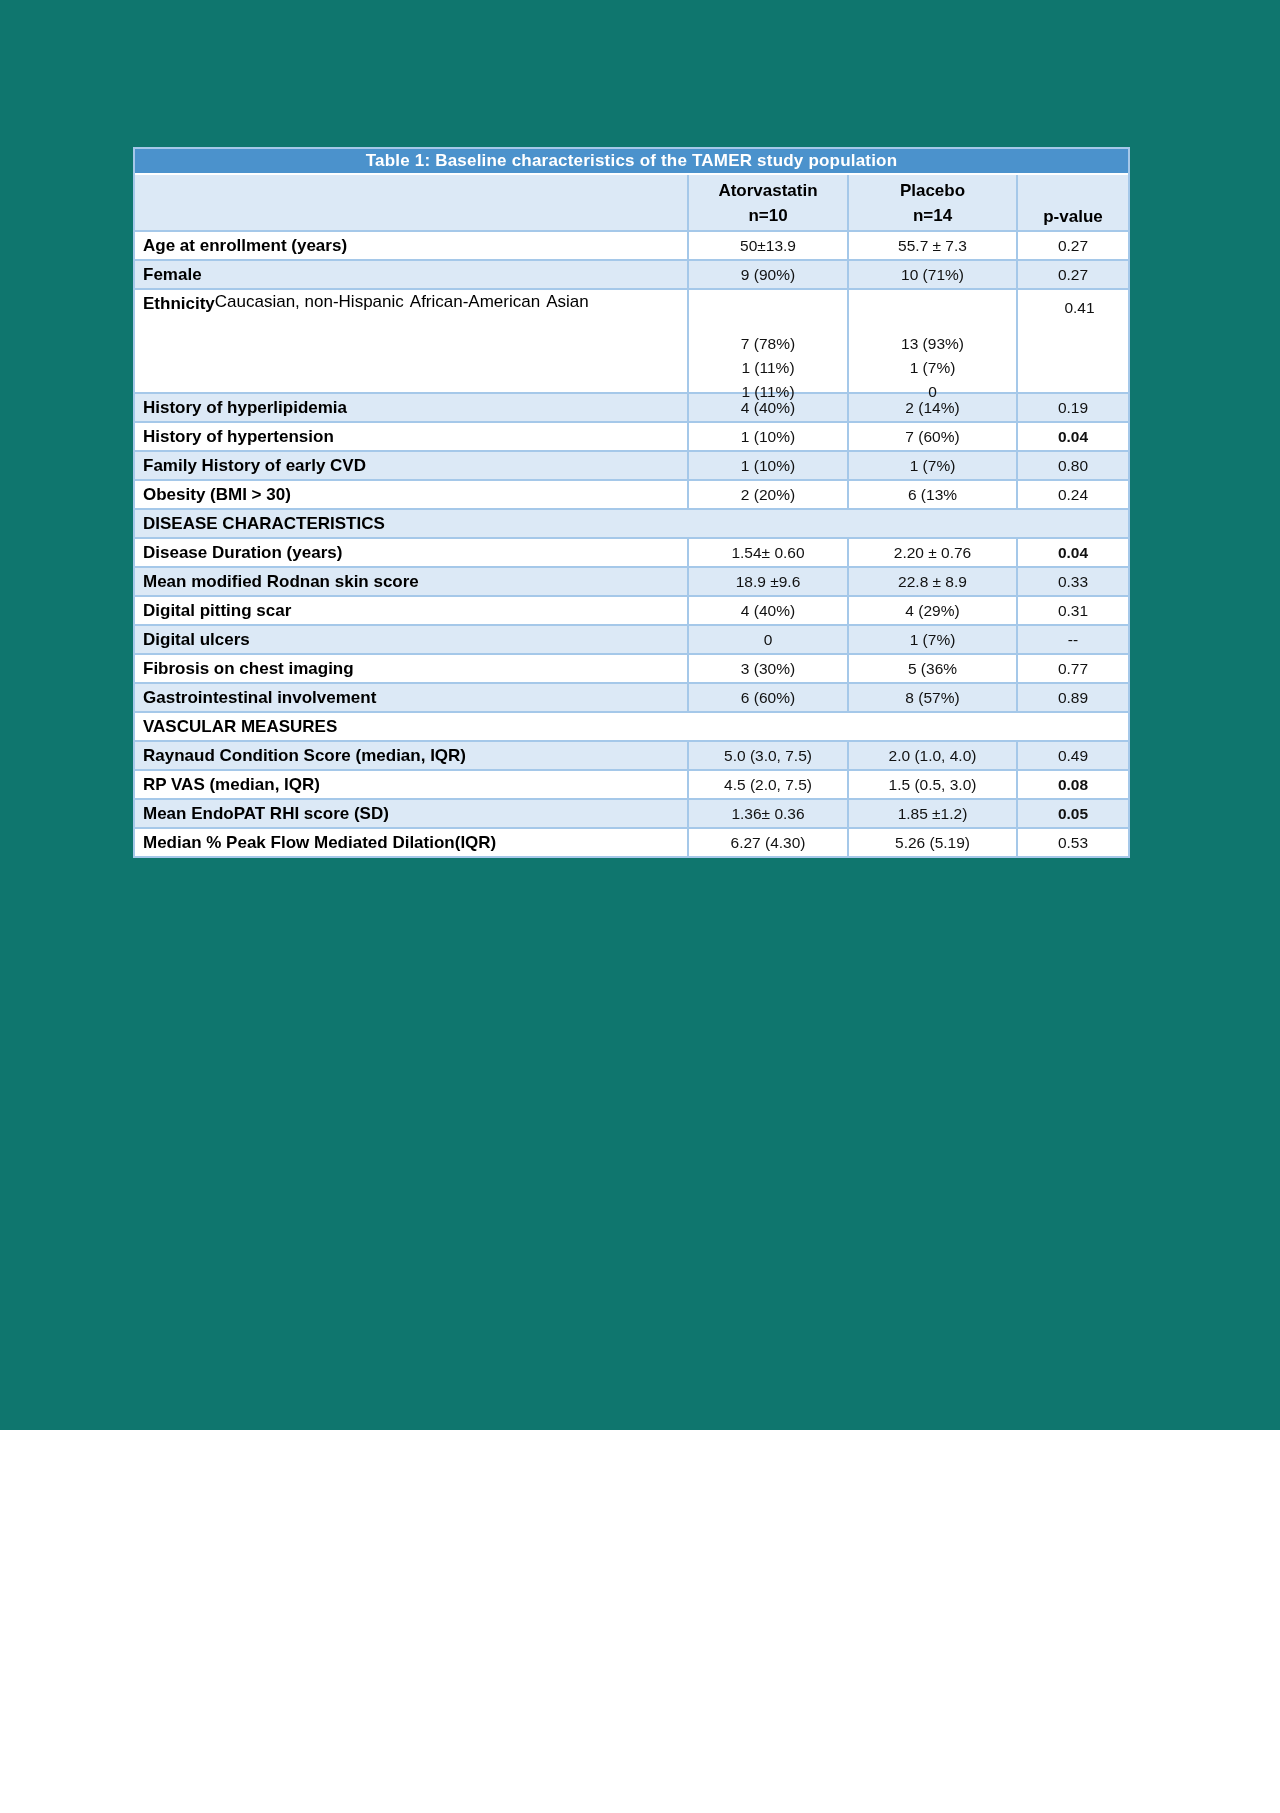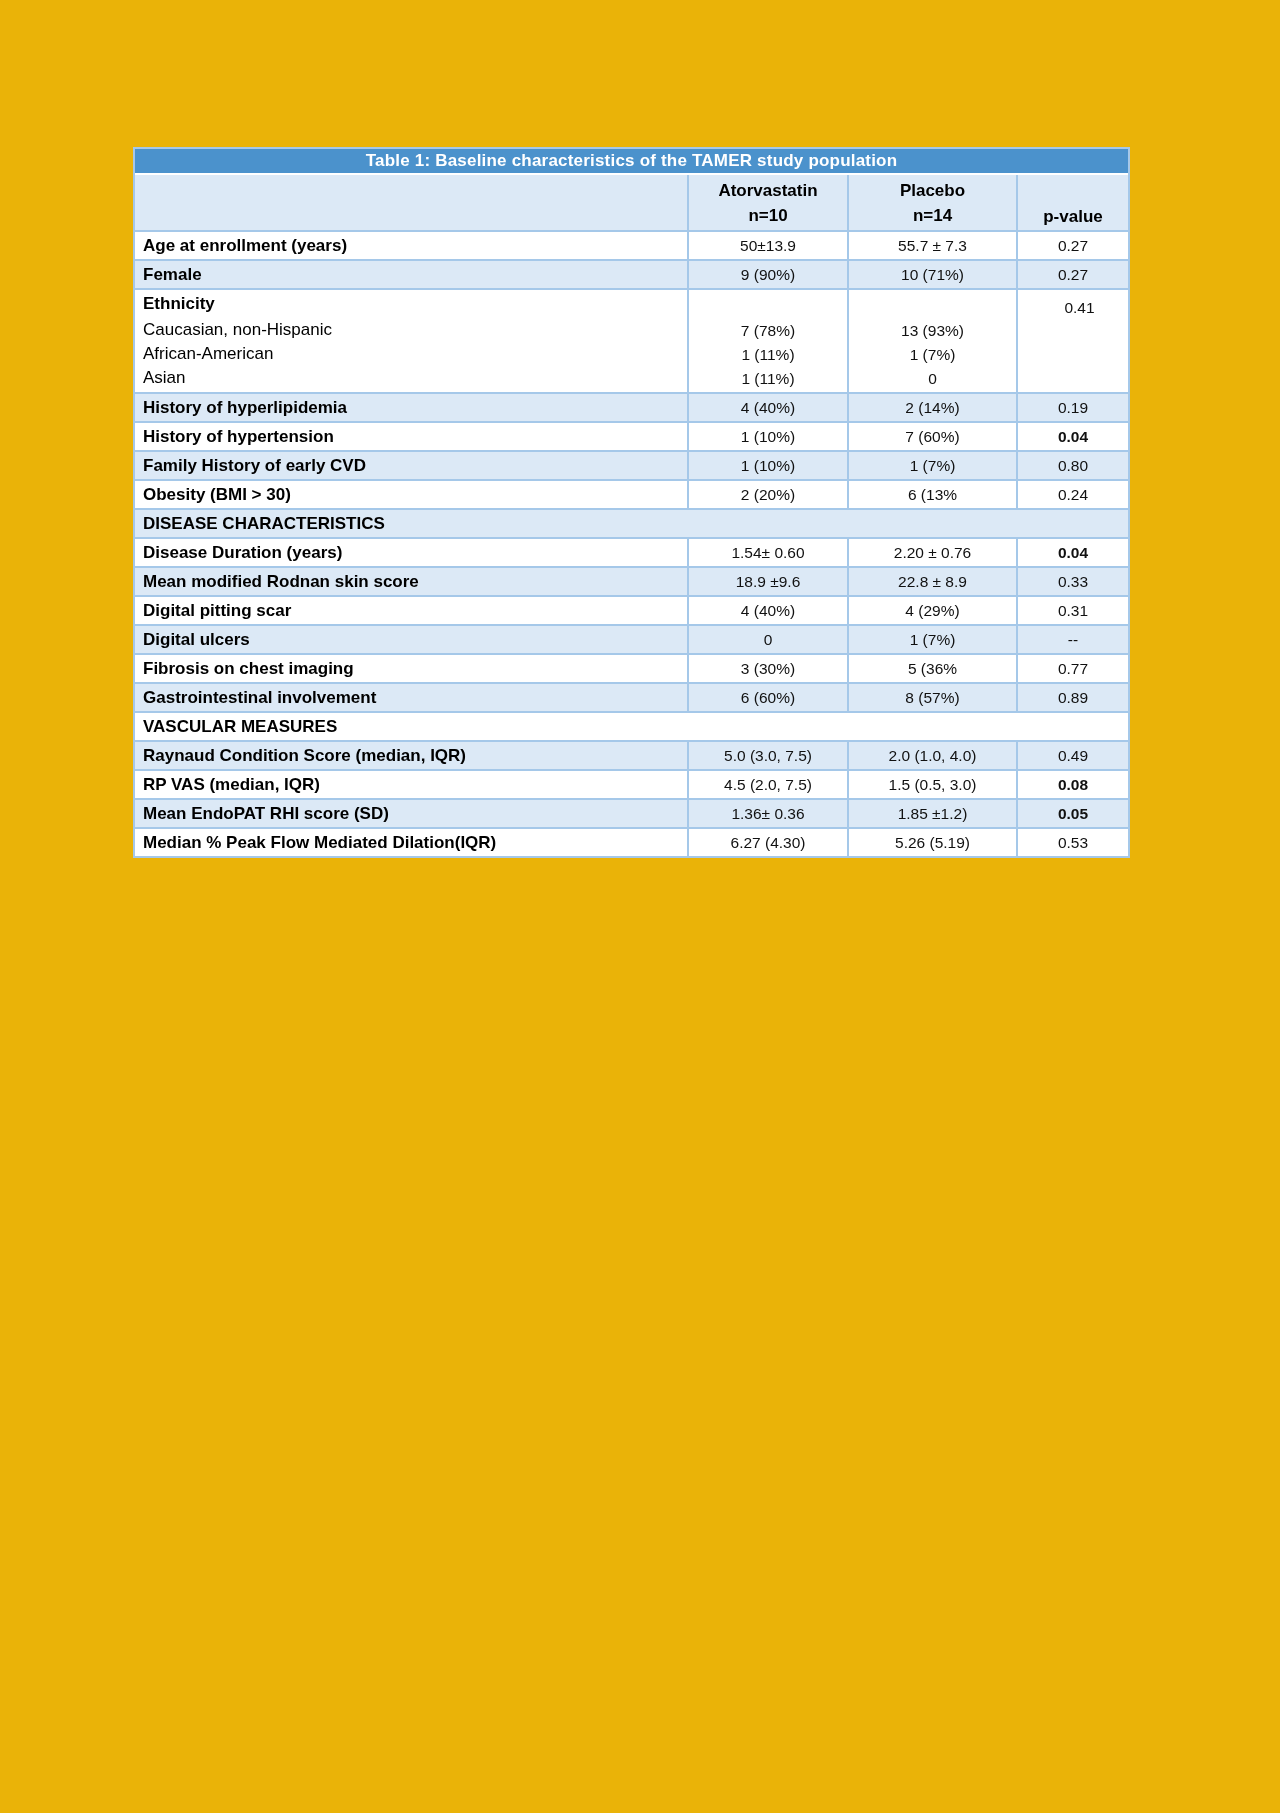--- a/index.html
+++ b/index.html
@@ -7,22 +7,22 @@
     padding: 0;
     width: 1280px;
     height: 1813px;
     background: #ffffff;
     font-family: "Liberation Sans", sans-serif;
     overflow: hidden;
   }
   .page {
     position: relative;
     width: 1280px;
-    height: 1813px;
-    background: #eab308;
+    height: 1430px;
+    background: #0f766e;
   }
   .table-wrap {
     position: absolute;
     left: 133px;
     top: 147px;
     width: 997px;
     box-sizing: border-box;
     border: 2px solid var(--c-border, #A5C8E9);
     background: #ffffff;
   }
@@ -93,42 +93,42 @@
     grid-column: 1 / -1;
     border-right: none;
     padding-left: 8px;
     font-weight: bold;
     font-size: 17px;
     color: var(--c-label-text, #000000);
   }
   .erow { height: 102px; }
   .erow .cell { align-items: flex-start; }
   .eth-labelcell {
-    flex-direction: column;
+    flex-direction: row;
     align-items: flex-start;
     padding-left: 8px;
   }
   .eth-main {
     font-weight: bold;
     font-size: 17px;
     line-height: 28px;
     color: var(--c-label-text, #000000);
   }
   .eth-sub {
     text-align: right;
     padding-right: 6px;
     font-size: 17px;
     line-height: 24px;
     font-weight: normal;
     color: var(--c-label-text, #000000);
   }
   .eth-valcell {
     flex-direction: column;
     justify-content: flex-start;
-    padding-top: 29px;
+    padding-top: 42px;
   }
   .eth-valcell div {
     line-height: 24px;
     font-size: 15.5px;
     text-align: center;
     width: 100%;
   }
   .eth-pcell {
     justify-content: center;
     padding-top: 9px;

